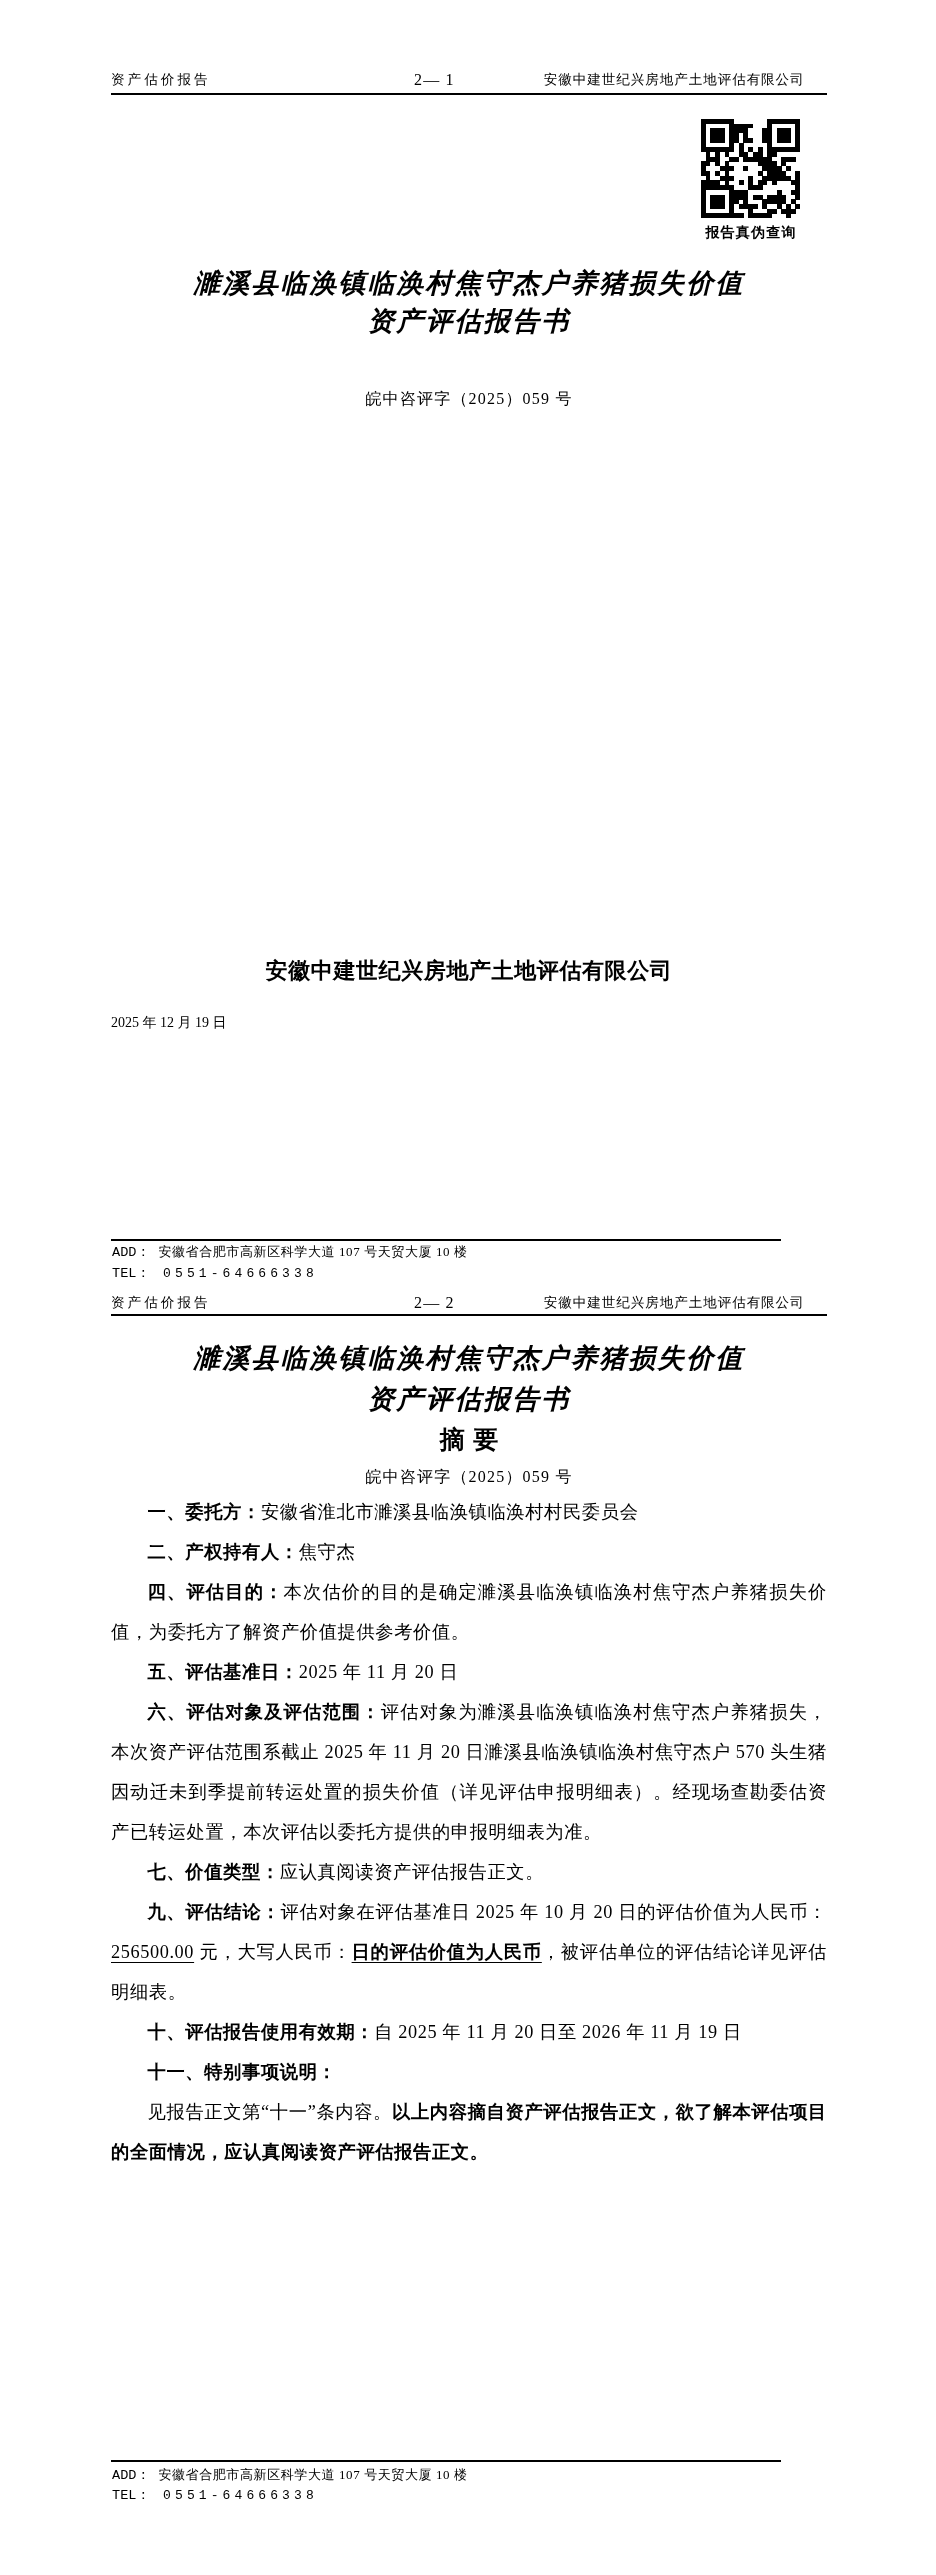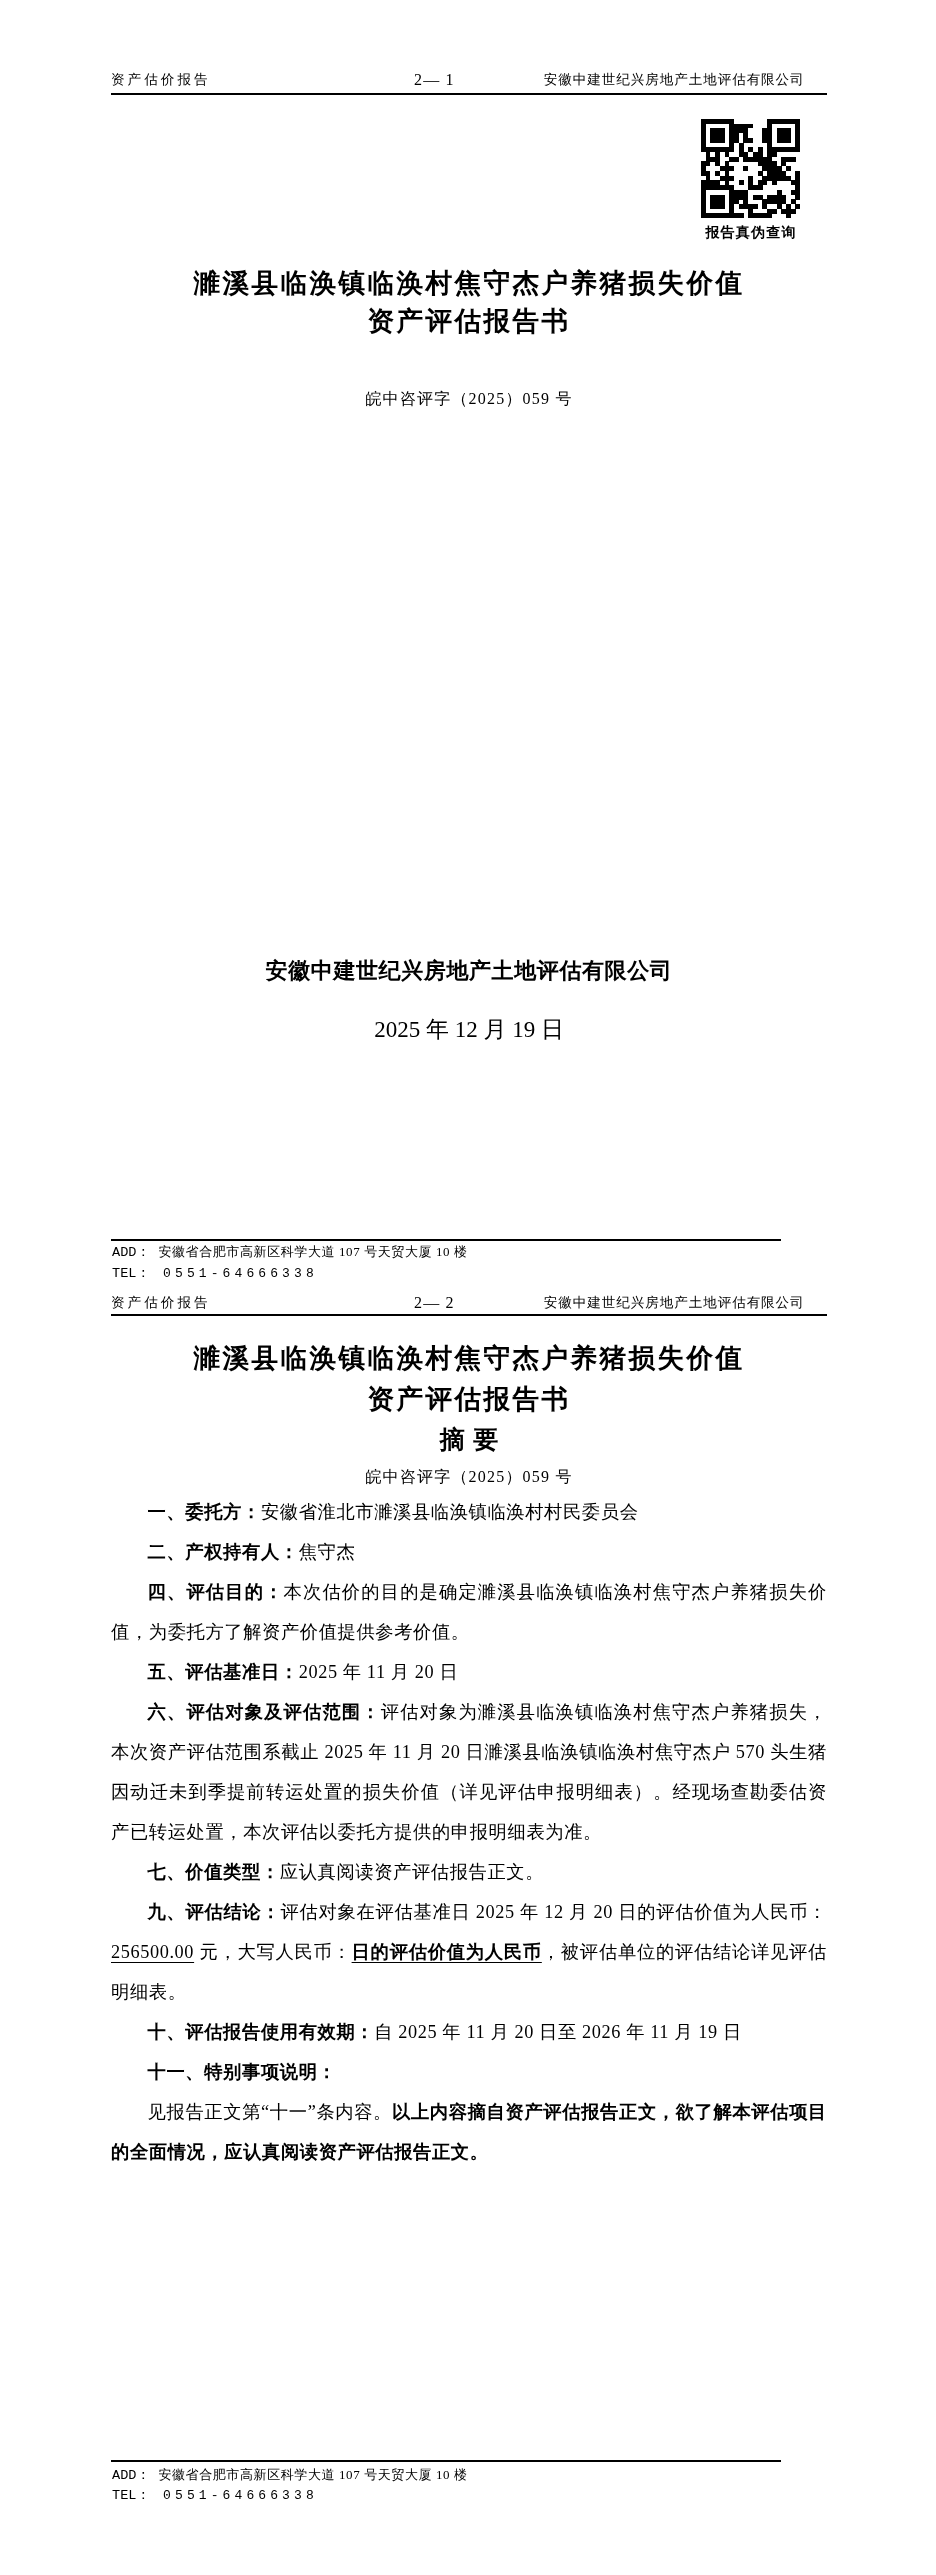--- a/index.html
+++ b/index.html
@@ -21,28 +21,28 @@
   .ftr-text{display:inline-block;margin-left:8.3px;letter-spacing:0.6px;}
   .ftr-phone{display:inline-block;margin-left:13px;letter-spacing:4.1px;font-family:"Liberation Mono","DejaVu Sans Mono",monospace;}
   
   .qr{position:absolute;left:701px;top:119px;width:99px;height:99px;}
   .qr i{position:absolute;width:4.7px;height:4.7px;background:#000;}
   .qr-caption{position:absolute;left:695px;top:224px;width:112px;text-align:center;
     font-size:14px;font-weight:700;letter-spacing:1.2px;
     font-family:"Liberation Sans","DejaVu Sans",sans-serif;}
   
   .title-block{position:absolute;left:111px;width:716px;text-align:center;font-weight:700;}
-  .t1{font-size:26.6px;line-height:38px;letter-spacing:2.4px;}
+  .t1{font-size:26.6px;line-height:38px;letter-spacing:2.4px;font-style:italic;}
   .cover-title{top:264px;}
   .sum-title{top:1338px;}
   .sum-title .t1{line-height:41px;}
   .abstract{font-size:25px;line-height:40px;letter-spacing:8.3px;text-indent:8.3px;}
   .docno{position:absolute;left:111px;width:716px;text-align:center;font-size:16px;letter-spacing:1.2px;}
   .issuer{position:absolute;left:111px;width:716px;text-align:center;font-size:22px;font-weight:700;letter-spacing:0.6px;top:956px;}
-  .date{position:absolute;left:111px;width:716px;text-align:center;font-size:23px;top:1014px;}
+  .date{position:absolute;left:111px;width:716px;text-align:left;font-size:14px;top:1014px;}
   
   .body-wrap{position:absolute;left:111px;top:1492px;width:716px;
     font-size:18.3px;line-height:40px;text-align:justify;letter-spacing:0.6px;}
   .body-wrap p{margin:0;text-indent:2em;}
   .b{font-weight:700;}
   .u{text-decoration:underline;text-underline-offset:4.1px;text-decoration-thickness:1.2px;}
 </style>
 </head>
 <body>
 
@@ -336,21 +336,21 @@
 
   <div class="docno" style="top:1467px;">皖中咨评字（2025）059 号</div>
 
   <div class="body-wrap">
       <p><span class="b">一、委托方：</span><span>安徽省淮北市濉溪县临涣镇临涣村村民委员会</span></p>
       <p><span class="b">二、产权持有人：</span><span>焦守杰</span></p>
       <p><span class="b">四、评估目的：</span><span>本次估价的目的是确定濉溪县临涣镇临涣村焦守杰户养猪损失价值，为委托方了解资产价值提供参考价值。</span></p>
       <p><span class="b">五、评估基准日：</span><span>2025 年 11 月 20 日</span></p>
       <p><span class="b">六、评估对象及评估范围：</span><span>评估对象为濉溪县临涣镇临涣村焦守杰户养猪损失，本次资产评估范围系截止 2025 年 11 月 20 日濉溪县临涣镇临涣村焦守杰户 570 头生猪因动迁未到季提前转运处置的损失价值（详见评估申报明细表）。经现场查勘委估资产已转运处置，本次评估以委托方提供的申报明细表为准。</span></p>
       <p><span class="b">七、价值类型：</span><span>应认真阅读资产评估报告正文。</span></p>
-      <p><span class="b">九、评估结论：</span><span>评估对象在评估基准日 2025 年 12 月 20 日的评估价值为人民币：</span><span class="u">256500.00</span><span> 元，大写人民币：</span><span class="b u">日的评估价值为人民币</span><span>，被评估单位的评估结论详见评估明细表。</span></p>
+      <p><span class="b">九、评估结论：</span><span>评估对象在评估基准日 2025 年 10 月 20 日的评估价值为人民币：</span><span class="u">256500.00</span><span> 元，大写人民币：</span><span class="b u">日的评估价值为人民币</span><span>，被评估单位的评估结论详见评估明细表。</span></p>
       <p><span class="b">十、评估报告使用有效期：</span><span>自 2025 年 11 月 20 日至 2026 年 11 月 19 日</span></p>
       <p><span class="b">十一、特别事项说明：</span></p>
       <p><span>见报告正文第“十一”条内容。</span><span class="b">以上内容摘自资产评估报告正文，欲了解本评估项目的全面情况，应认真阅读资产评估报告正文。</span></p>
     </div>
 
   <div class="rule ftr-rule" style="top:2460px;"></div>
   <div class="ftr-row" style="top:2466px;">
     <span class="ftr-label">ADD：</span><span class="ftr-text">安徽省合肥市高新区科学大道 107 号天贸大厦 10 楼</span>
   </div>
   <div class="ftr-row" style="top:2486px;">

